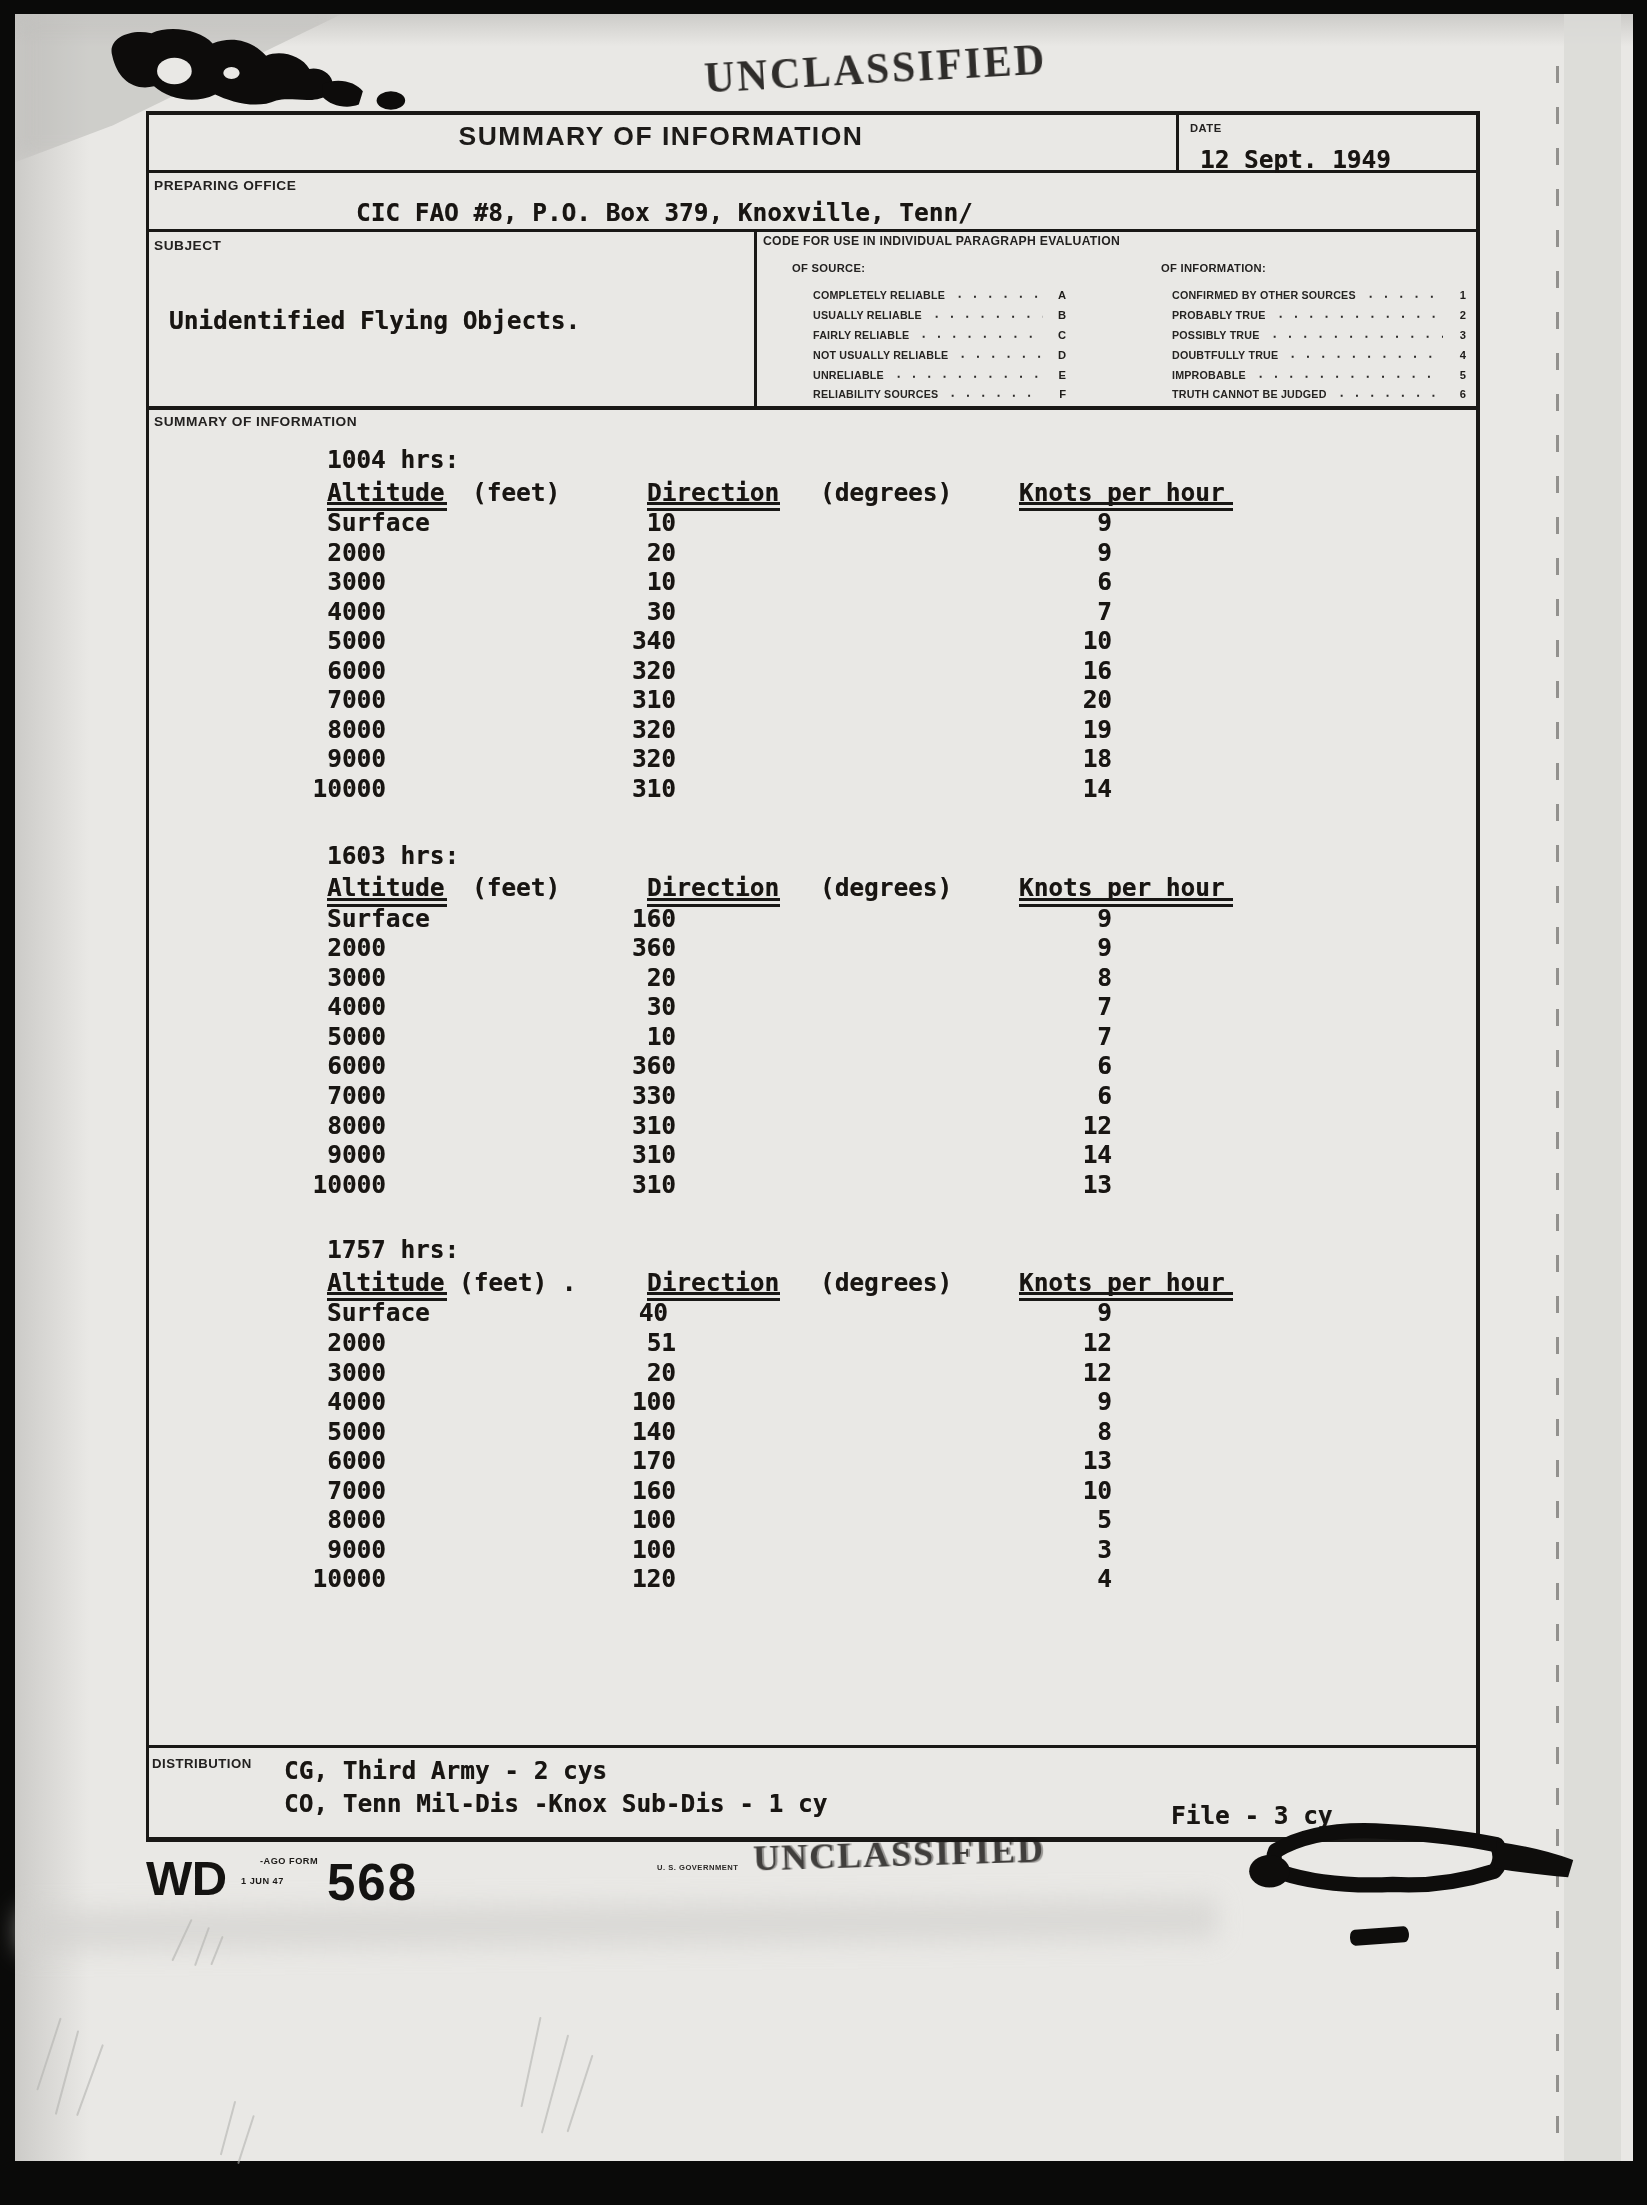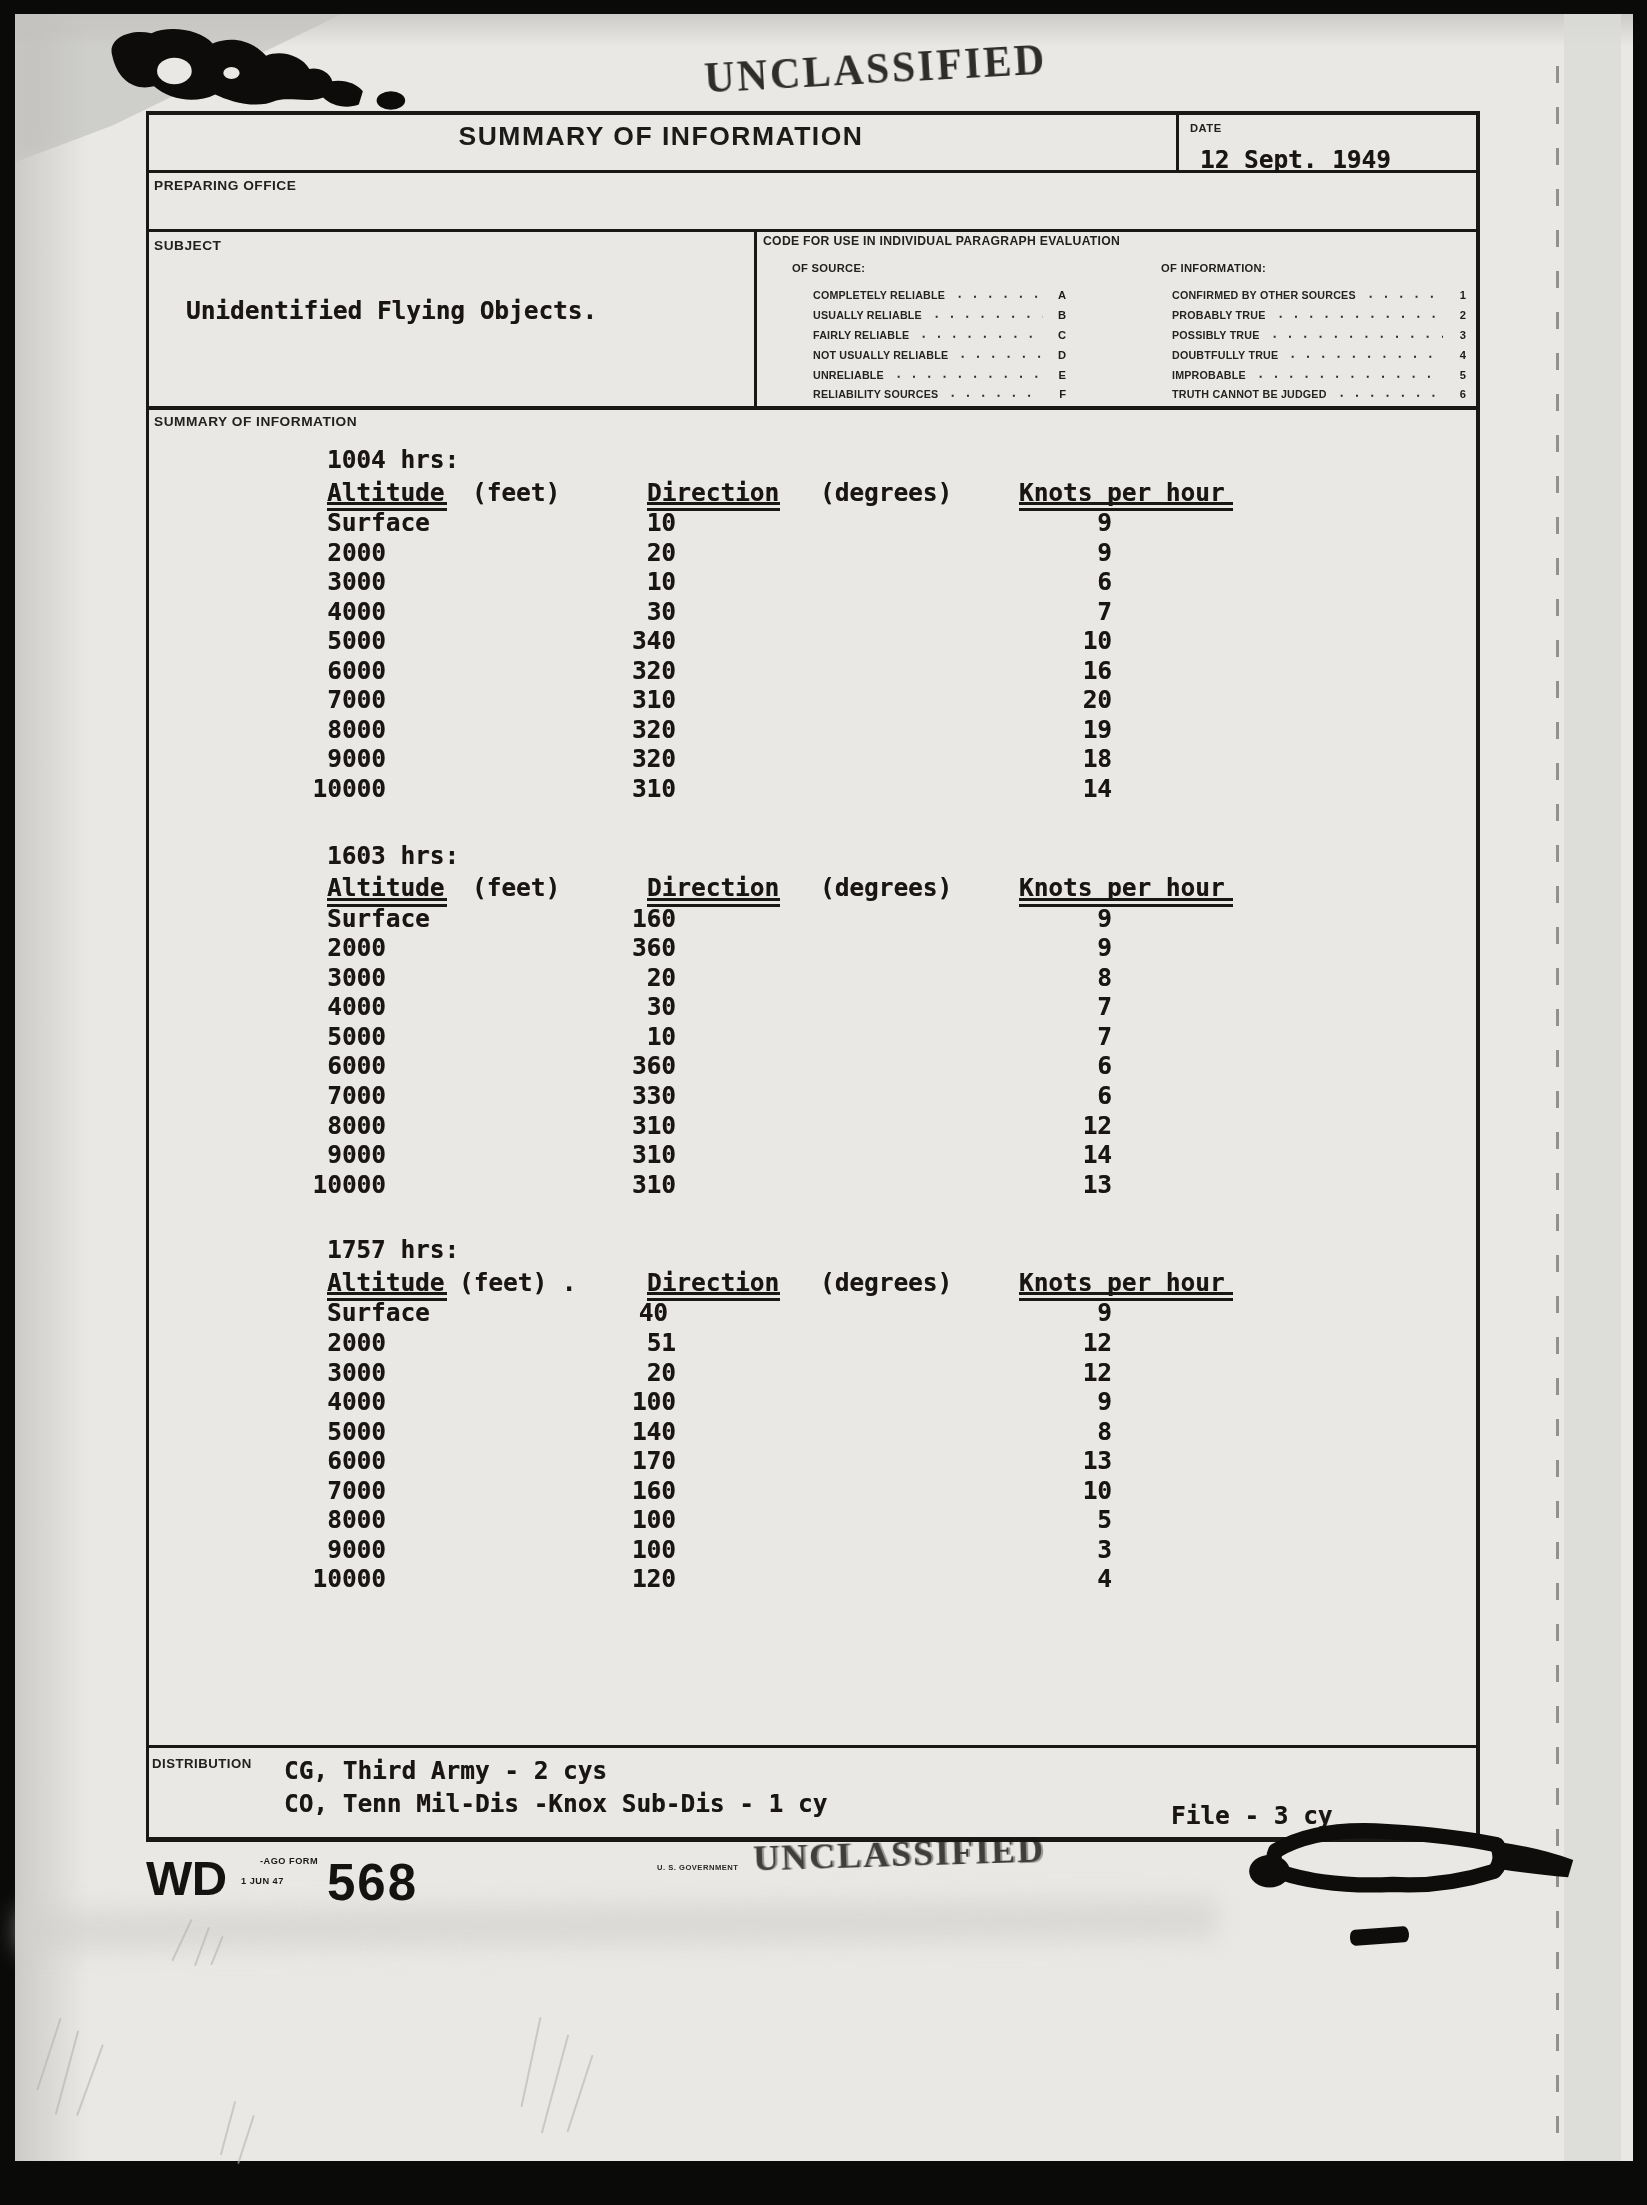--- a/index.html
+++ b/index.html
@@ -99,22 +99,23 @@
   <div class="line" style="left:146px;top:229px;width:1334px;height:3.1px;"></div>
   <div class="line" style="left:146px;top:406px;width:1334px;height:3.6px;"></div>
   <div class="line" style="left:146px;top:1745px;width:1334px;height:3.1px;"></div>
   <div class="line" style="left:1176px;top:111px;width:2.5px;height:61px;"></div>
   <div class="line" style="left:754px;top:229px;width:2.5px;height:181px;"></div>
 
   <div class="title">SUMMARY OF INFORMATION</div>
   <div class="lbl" style="left:1190px;top:122px;font-size:11.2px;">DATE</div>
   <div class="mono" style="left:1200px;top:147px;">12 Sept. 1949</div>
   <div class="lbl lbl-27" style="left:154px;top:178px;">PREPARING OFFICE</div>
+  <div class="mono" style="left:356px;top:200px;">CIC FAO #8, P.O. Box 379, Knoxville, Tenn/</div>
   <div class="lbl lbl-27" style="left:154px;top:238px;">SUBJECT</div>
-  <div class="mono" style="left:169px;top:298px;margin-left:17px;">Unidentified Flying Objects.</div>
+  <div class="mono" style="left:169px;top:308px;">Unidentified Flying Objects.</div>
 
   <div class="lbl" style="left:763px;top:234px;font-size:12.2px;letter-spacing:0.3px;">CODE FOR USE IN INDIVIDUAL PARAGRAPH EVALUATION</div>
   <div class="lbl lbl-22" style="left:792px;top:262px;">OF SOURCE:</div>
   <div class="lbl lbl-22" style="left:1161px;top:262px;">OF INFORMATION:</div>
   <div id="source-rows">
       <div class="code-row" style="left:813px;top:285px;width:253px;">
         <div class="cl" style="">COMPLETELY RELIABLE</div>
         <div class="leader" style=""></div>
         <div class="cc" style="">A</div>
       </div>

